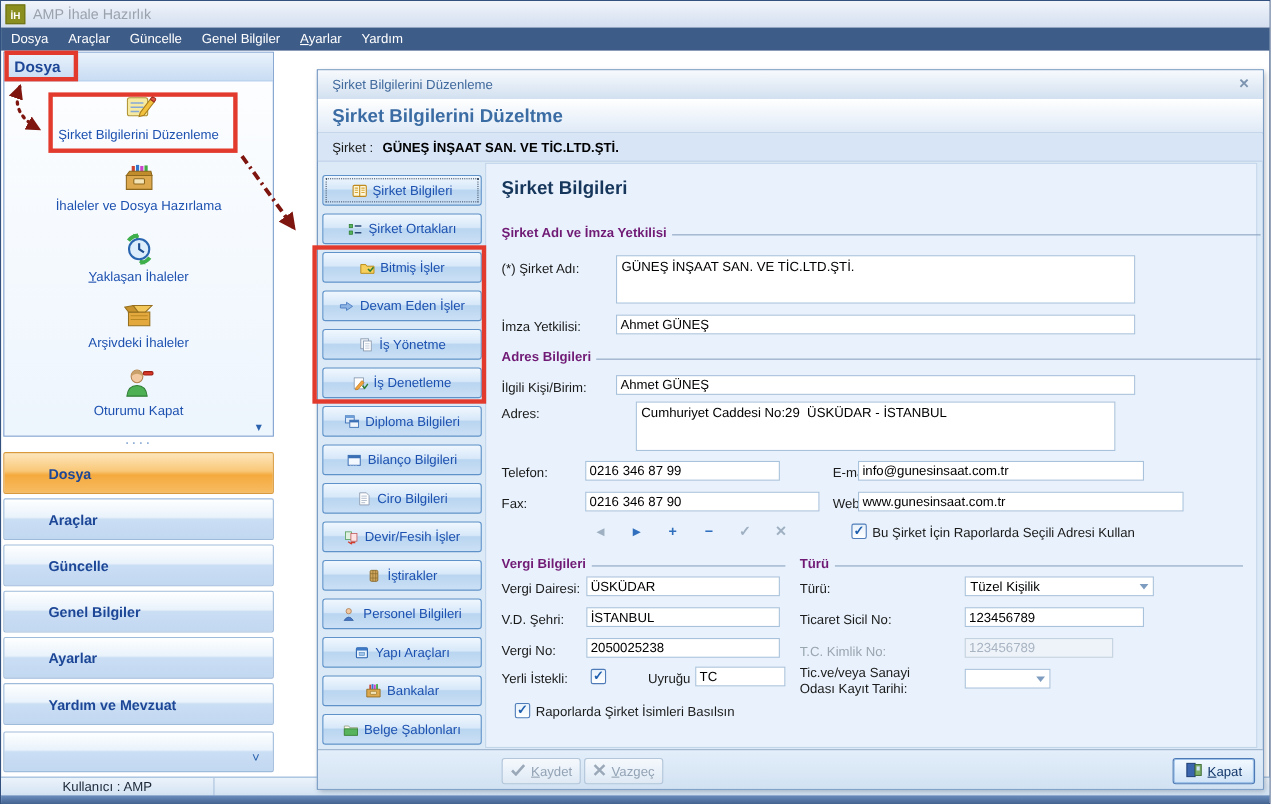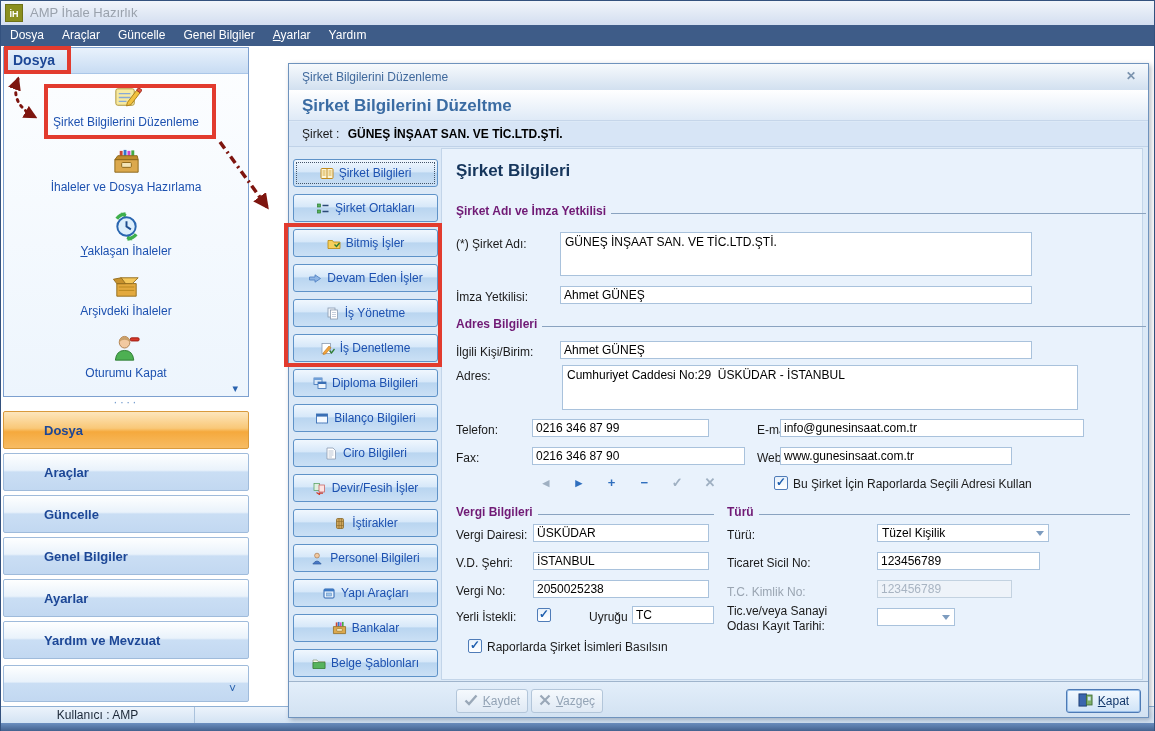--- a/index.html
+++ b/index.html
@@ -358,30 +358,30 @@
       <div class="lbl" style="left:14px;top:141px">İmza Yetkilisi:</div>
       <input class="inp" style="left: 118px; top: 137px; width: 472px;" readonly="" value="Ahmet GÜNEŞ">
 
       <div class="group" style="left:14px;top:168px;width:690px">
         <span class="gt">Adres Bilgileri</span>
           <span class="gl"></span>
       </div>
       <div class="lbl" style="left:14px;top:196px">İlgili Kişi/Birim:</div>
       <input class="inp" style="left: 118px; top: 192px; width: 472px;" readonly="" value="Ahmet GÜNEŞ">
       <div class="lbl" style="left:14px;top:220px">Adres:</div>
-      <div class="txa" style="left:120px;top:216px;width:516px;height:45px">Cumhuriyet Caddesi No:29  ÜSKÜDAR - İSTANBUL</div>
+      <div class="txa" style="left:136px;top:216px;width:436px;height:45px">Cumhuriyet Caddesi No:29  ÜSKÜDAR - İSTANBUL</div>
 
       <div class="lbl" style="left:14px;top:274px">Telefon:</div>
       <input class="inp" style="left: 90px; top: 270px; width: 177px;" readonly="" value="0216 346 87 99">
       <div class="lbl" style="left:315px;top:274px">E-mail:</div>
-      <input class="inp" style="left: 338px; top: 270px; width: 304px;" readonly="" value="info@gunesinsaat.com.tr">
+      <input class="inp" style="left: 338px; top: 270px; width: 260px;" readonly="" value="info@gunesinsaat.com.tr">
       <div class="lbl" style="left:14px;top:302px">Fax:</div>
       <input class="inp" style="left: 90px; top: 298px; width: 213px;" readonly="" value="0216 346 87 90">
       <div class="lbl" style="left:315px;top:302px">Web Sitesi:</div>
-      <input class="inp" style="left: 338px; top: 298px; width: 232px;" readonly="" value="www.gunesinsaat.com.tr">
+      <input class="inp" style="left: 338px; top: 298px; width: 296px;" readonly="" value="www.gunesinsaat.com.tr">
 
       <div class="rec-nav" id="rec-nav">
           <span class="rec-btn" style="color: rgb(159, 176, 194);">◂</span>
           <span class="rec-btn" style="color: rgb(47, 111, 190);">▸</span>
           <span class="rec-btn" style="color: rgb(47, 111, 190);">+</span>
           <span class="rec-btn" style="color: rgb(47, 111, 190);">−</span>
           <span class="rec-btn" style="color: rgb(159, 176, 194);">✓</span>
           <span class="rec-btn" style="color: rgb(159, 176, 194);">✕</span>
         </div>
       <span class="cb" style="left:332px;top:327px" data-checked="true"></span>

